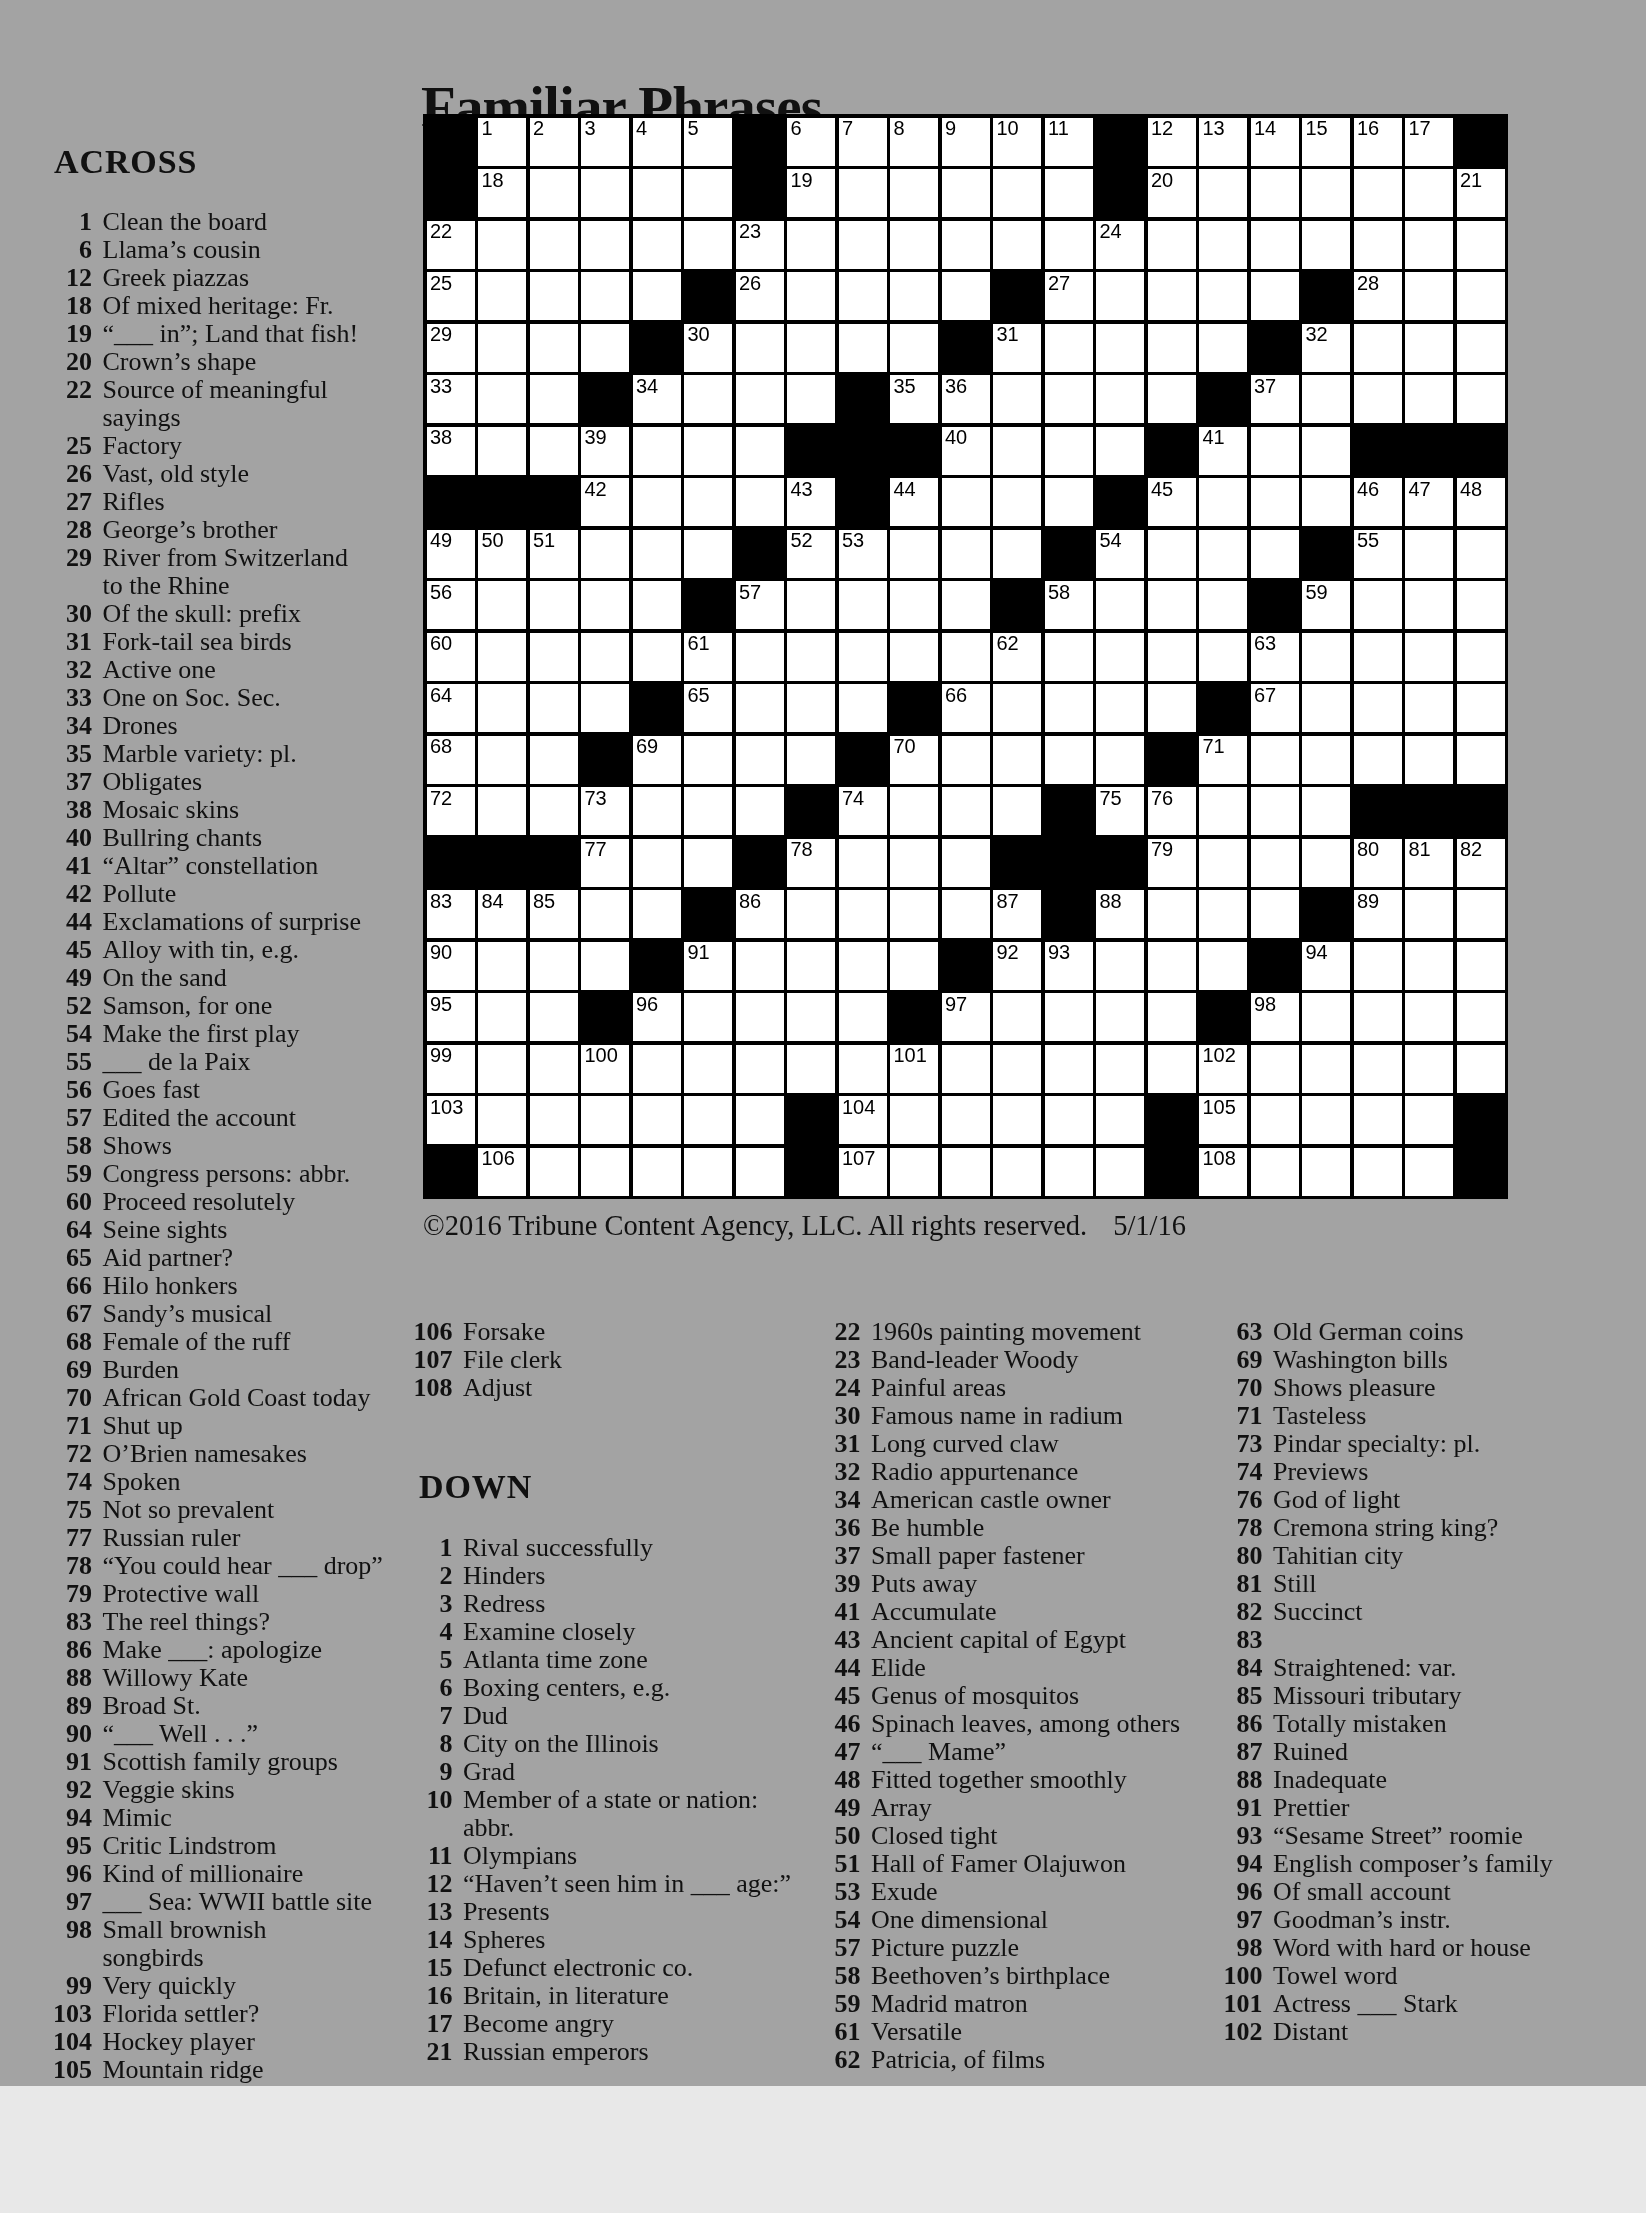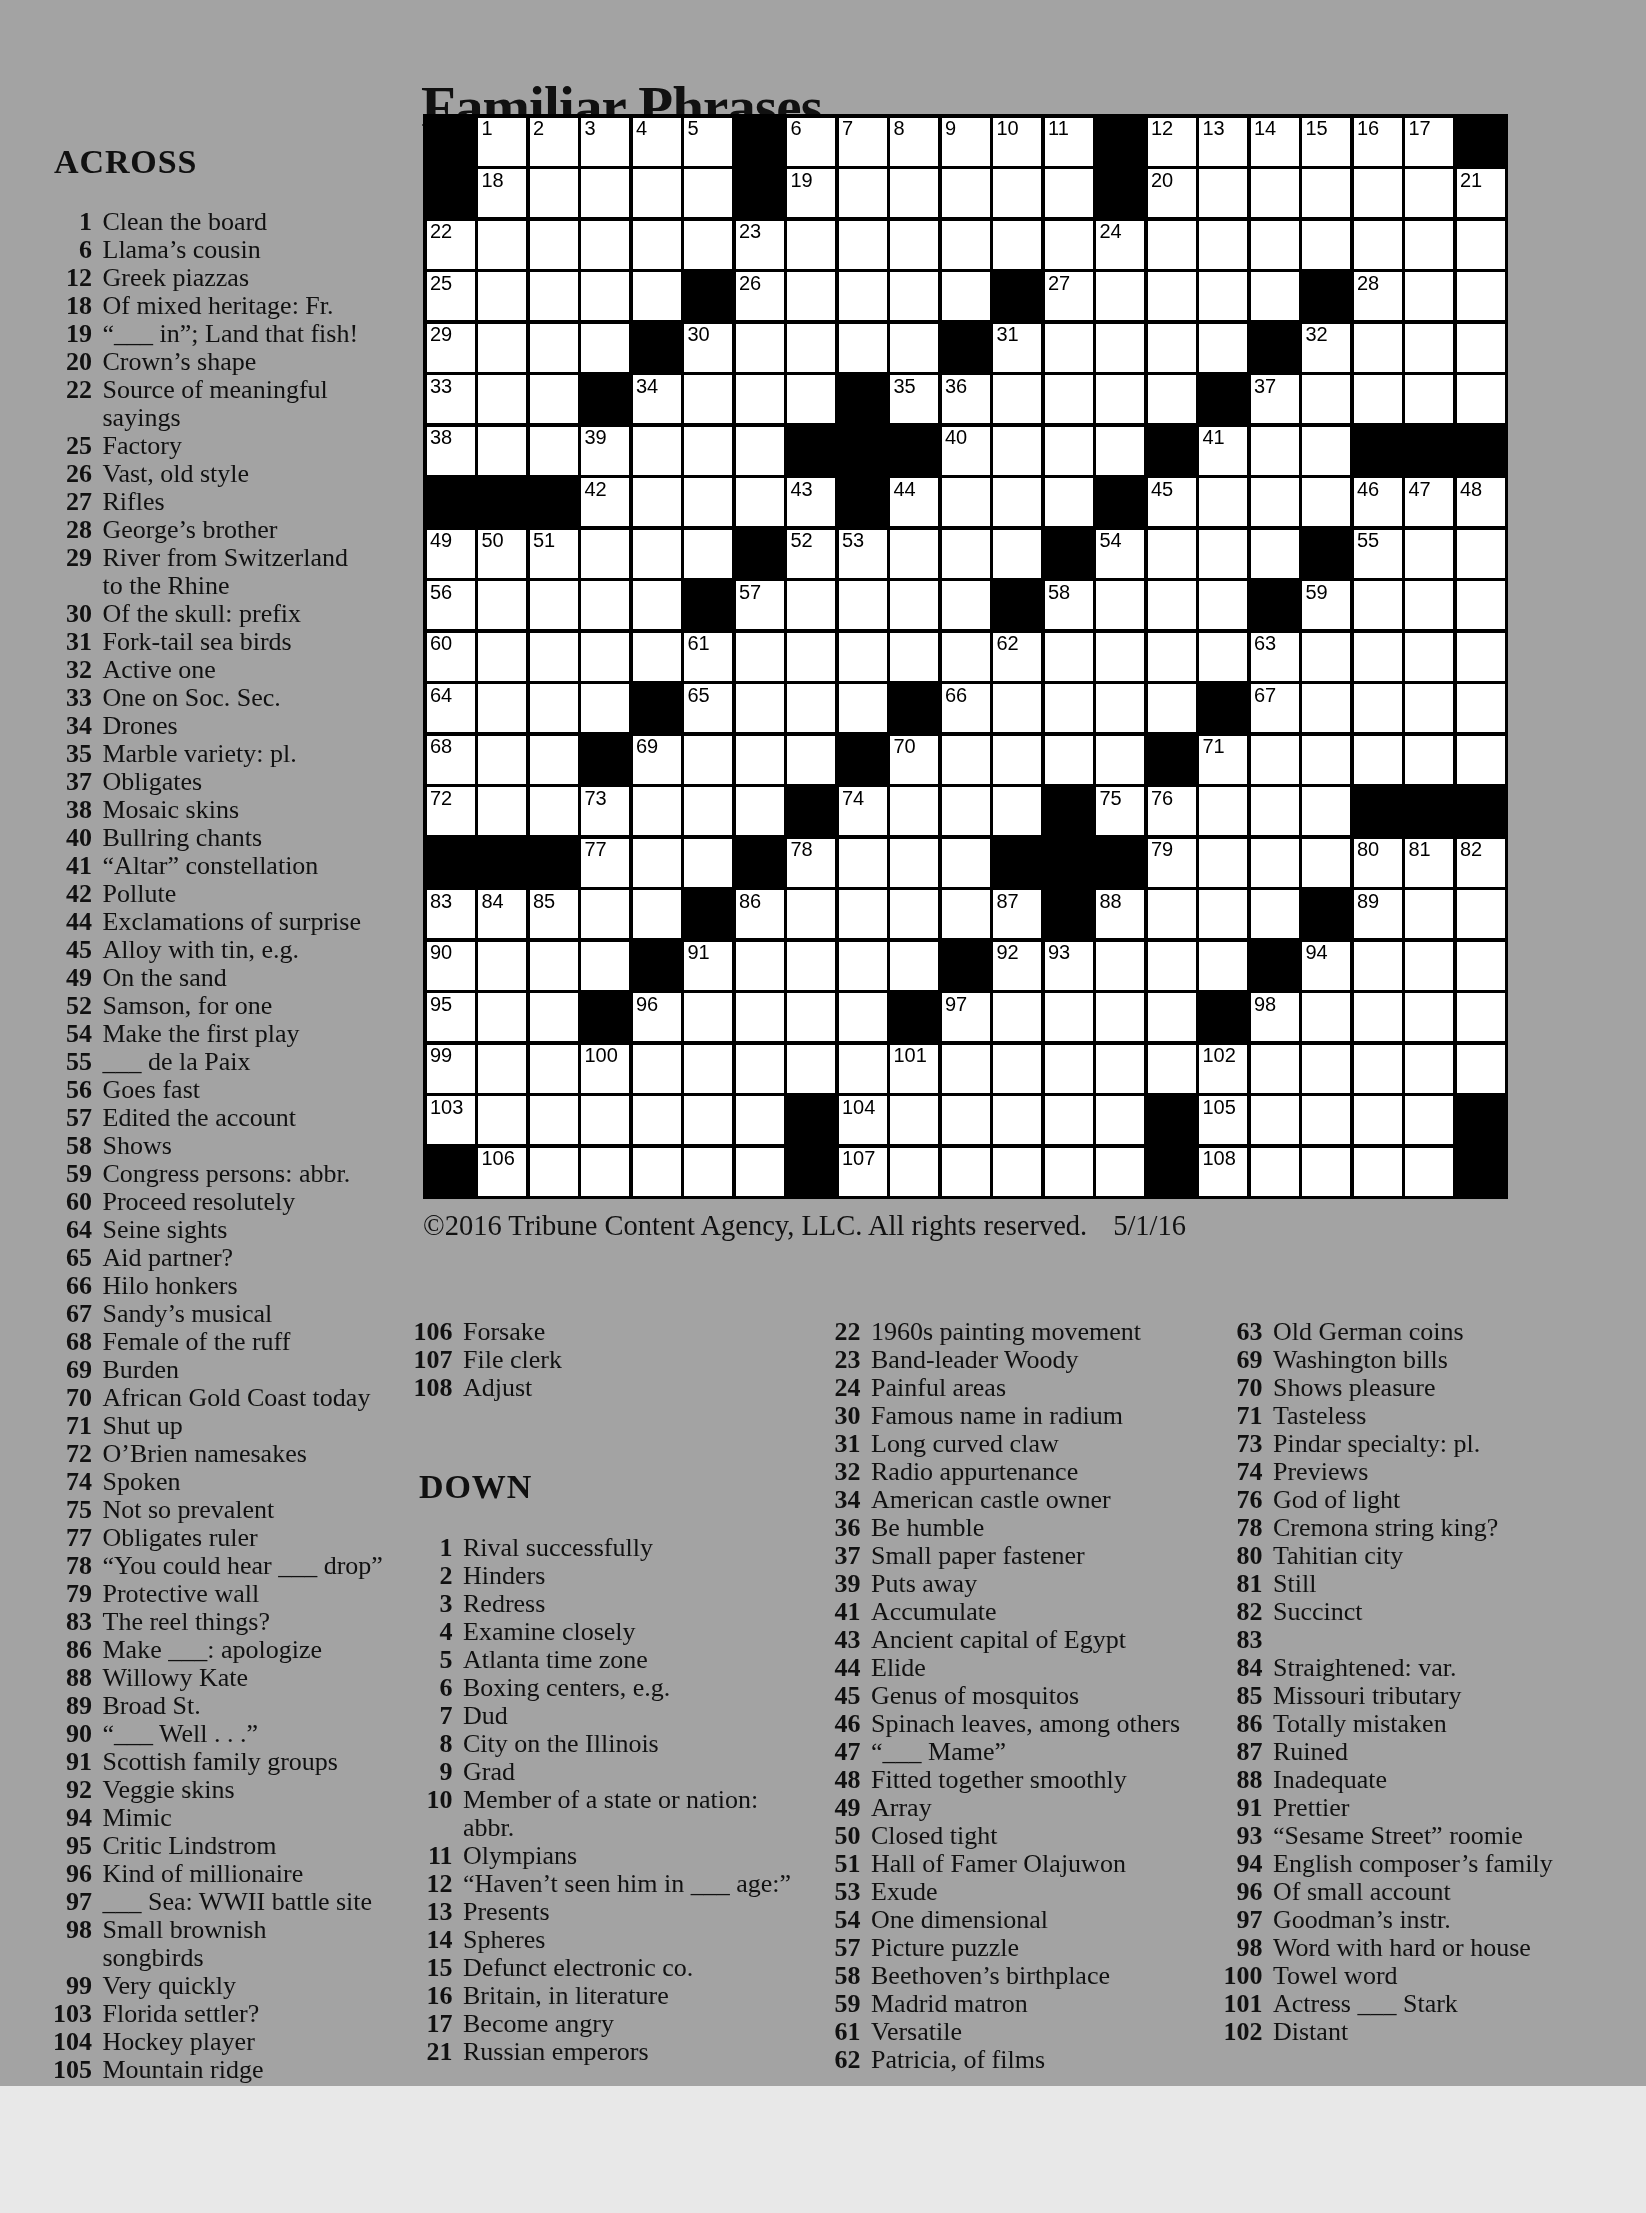--- a/index.html
+++ b/index.html
@@ -253,21 +253,21 @@
       <div class="clue">
         <span class="cnum">74</span>
         <span class="ctext">Spoken</span>
       </div>
       <div class="clue">
         <span class="cnum">75</span>
         <span class="ctext">Not so prevalent</span>
       </div>
       <div class="clue">
         <span class="cnum">77</span>
-        <span class="ctext">Obligates ruler</span>
+        <span class="ctext">Russian ruler</span>
       </div>
       <div class="clue">
         <span class="cnum">78</span>
         <span class="ctext">“You could hear ___ drop”</span>
       </div>
       <div class="clue">
         <span class="cnum">79</span>
         <span class="ctext">Protective wall</span>
       </div>
       <div class="clue">

